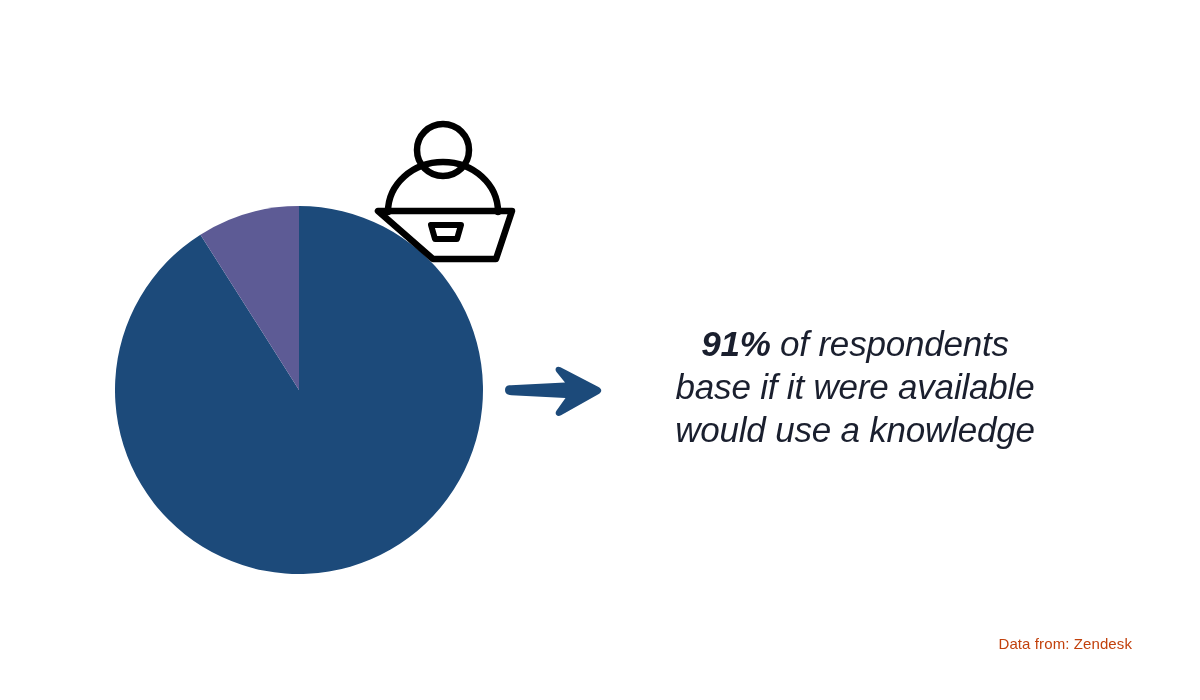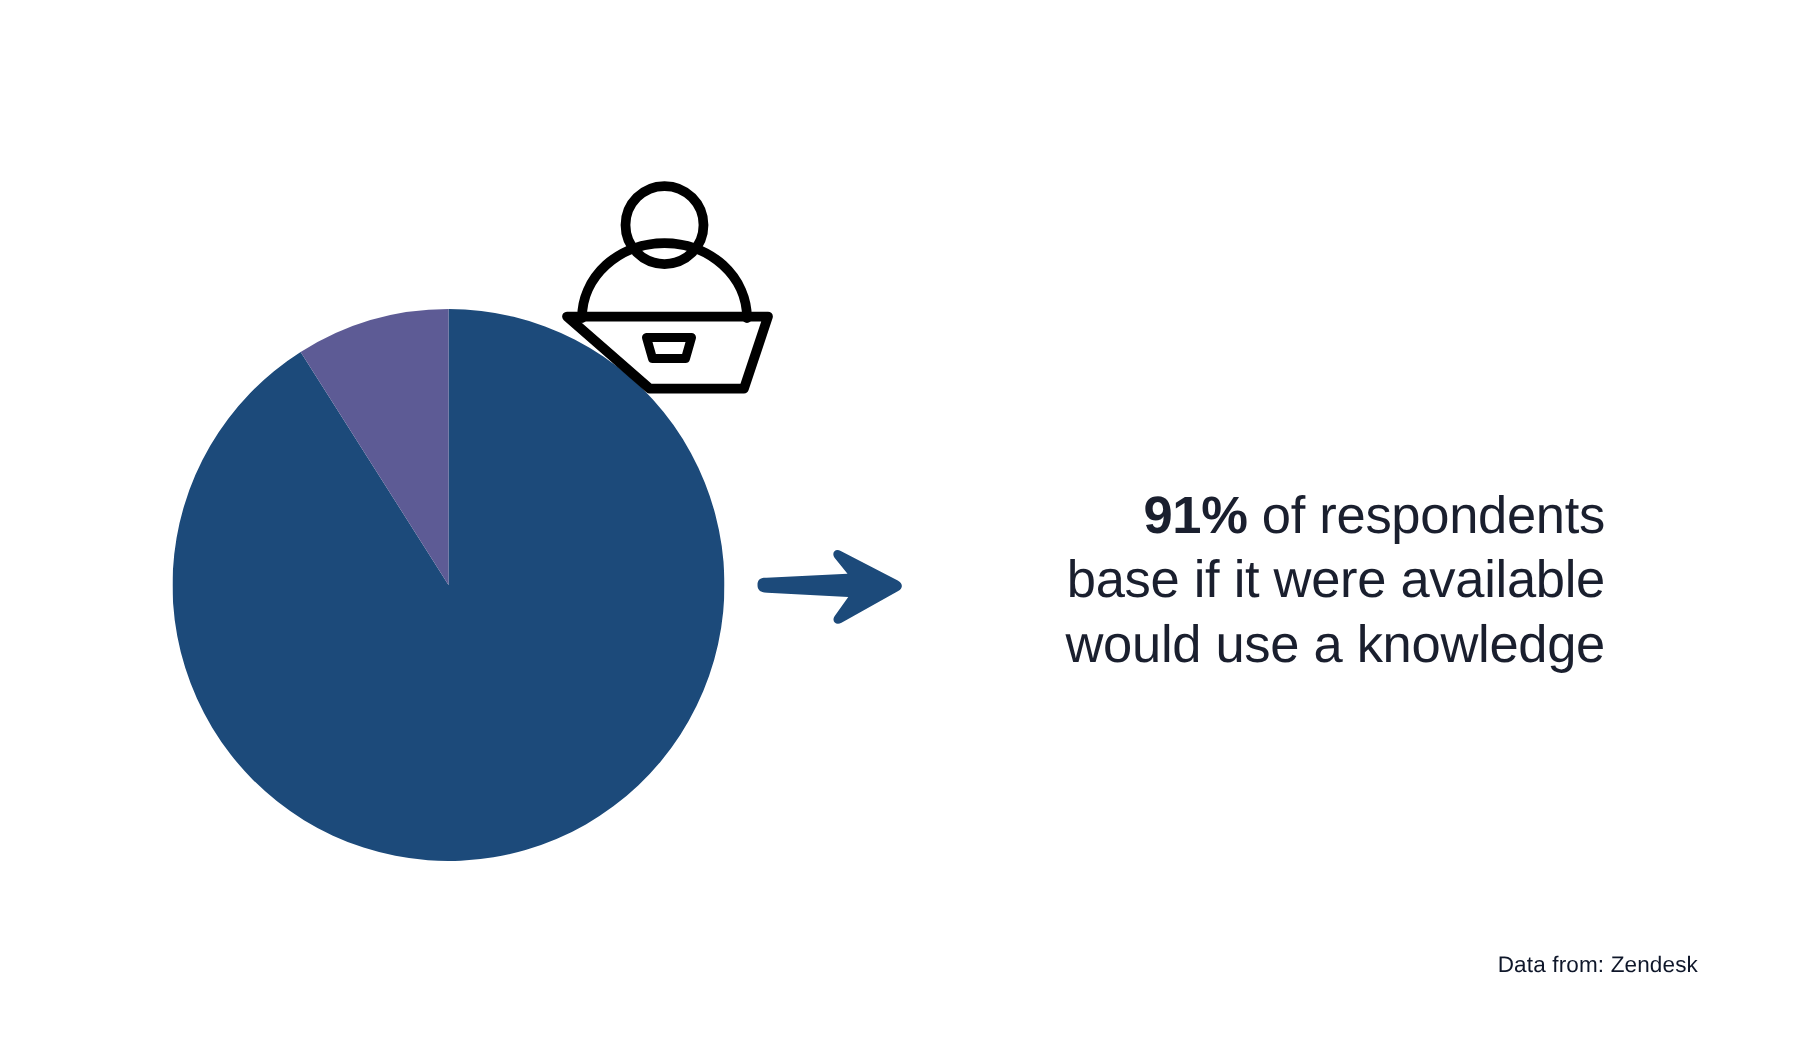--- a/index.html
+++ b/index.html
@@ -50,40 +50,41 @@
     height: 55px;
   }
   #arrow-svg { display: block; width: 100px; height: 55px; }
 
   
   #callout {
     position: absolute;
     left: 640px;
     top: 322px;
     width: 430px;
-    text-align: right;
+    text-align: center;
     font-size: 35px;
     line-height: 43px;
     color: #1a1f2e;
     letter-spacing: -0.2px;
     font-weight: 400;
     white-space: nowrap;
+    font-style: italic;
   }
   #callout .stat {
     font-weight: 700;
   }
   #callout .line { display: block; }
 
   
   #source {
     position: absolute;
     right: 68px;
     bottom: 48px;
     font-size: 15px;
-    color: #0f172a;
+    color: #c2410c;
     letter-spacing: 0.1px;
   }
 </style>
 </head>
 <body>
 
 <div id="stage">
 
   <div id="pie-wrap">
     <svg id="pie-svg" viewBox="0 0 368 368" xmlns="http://www.w3.org/2000/svg">

